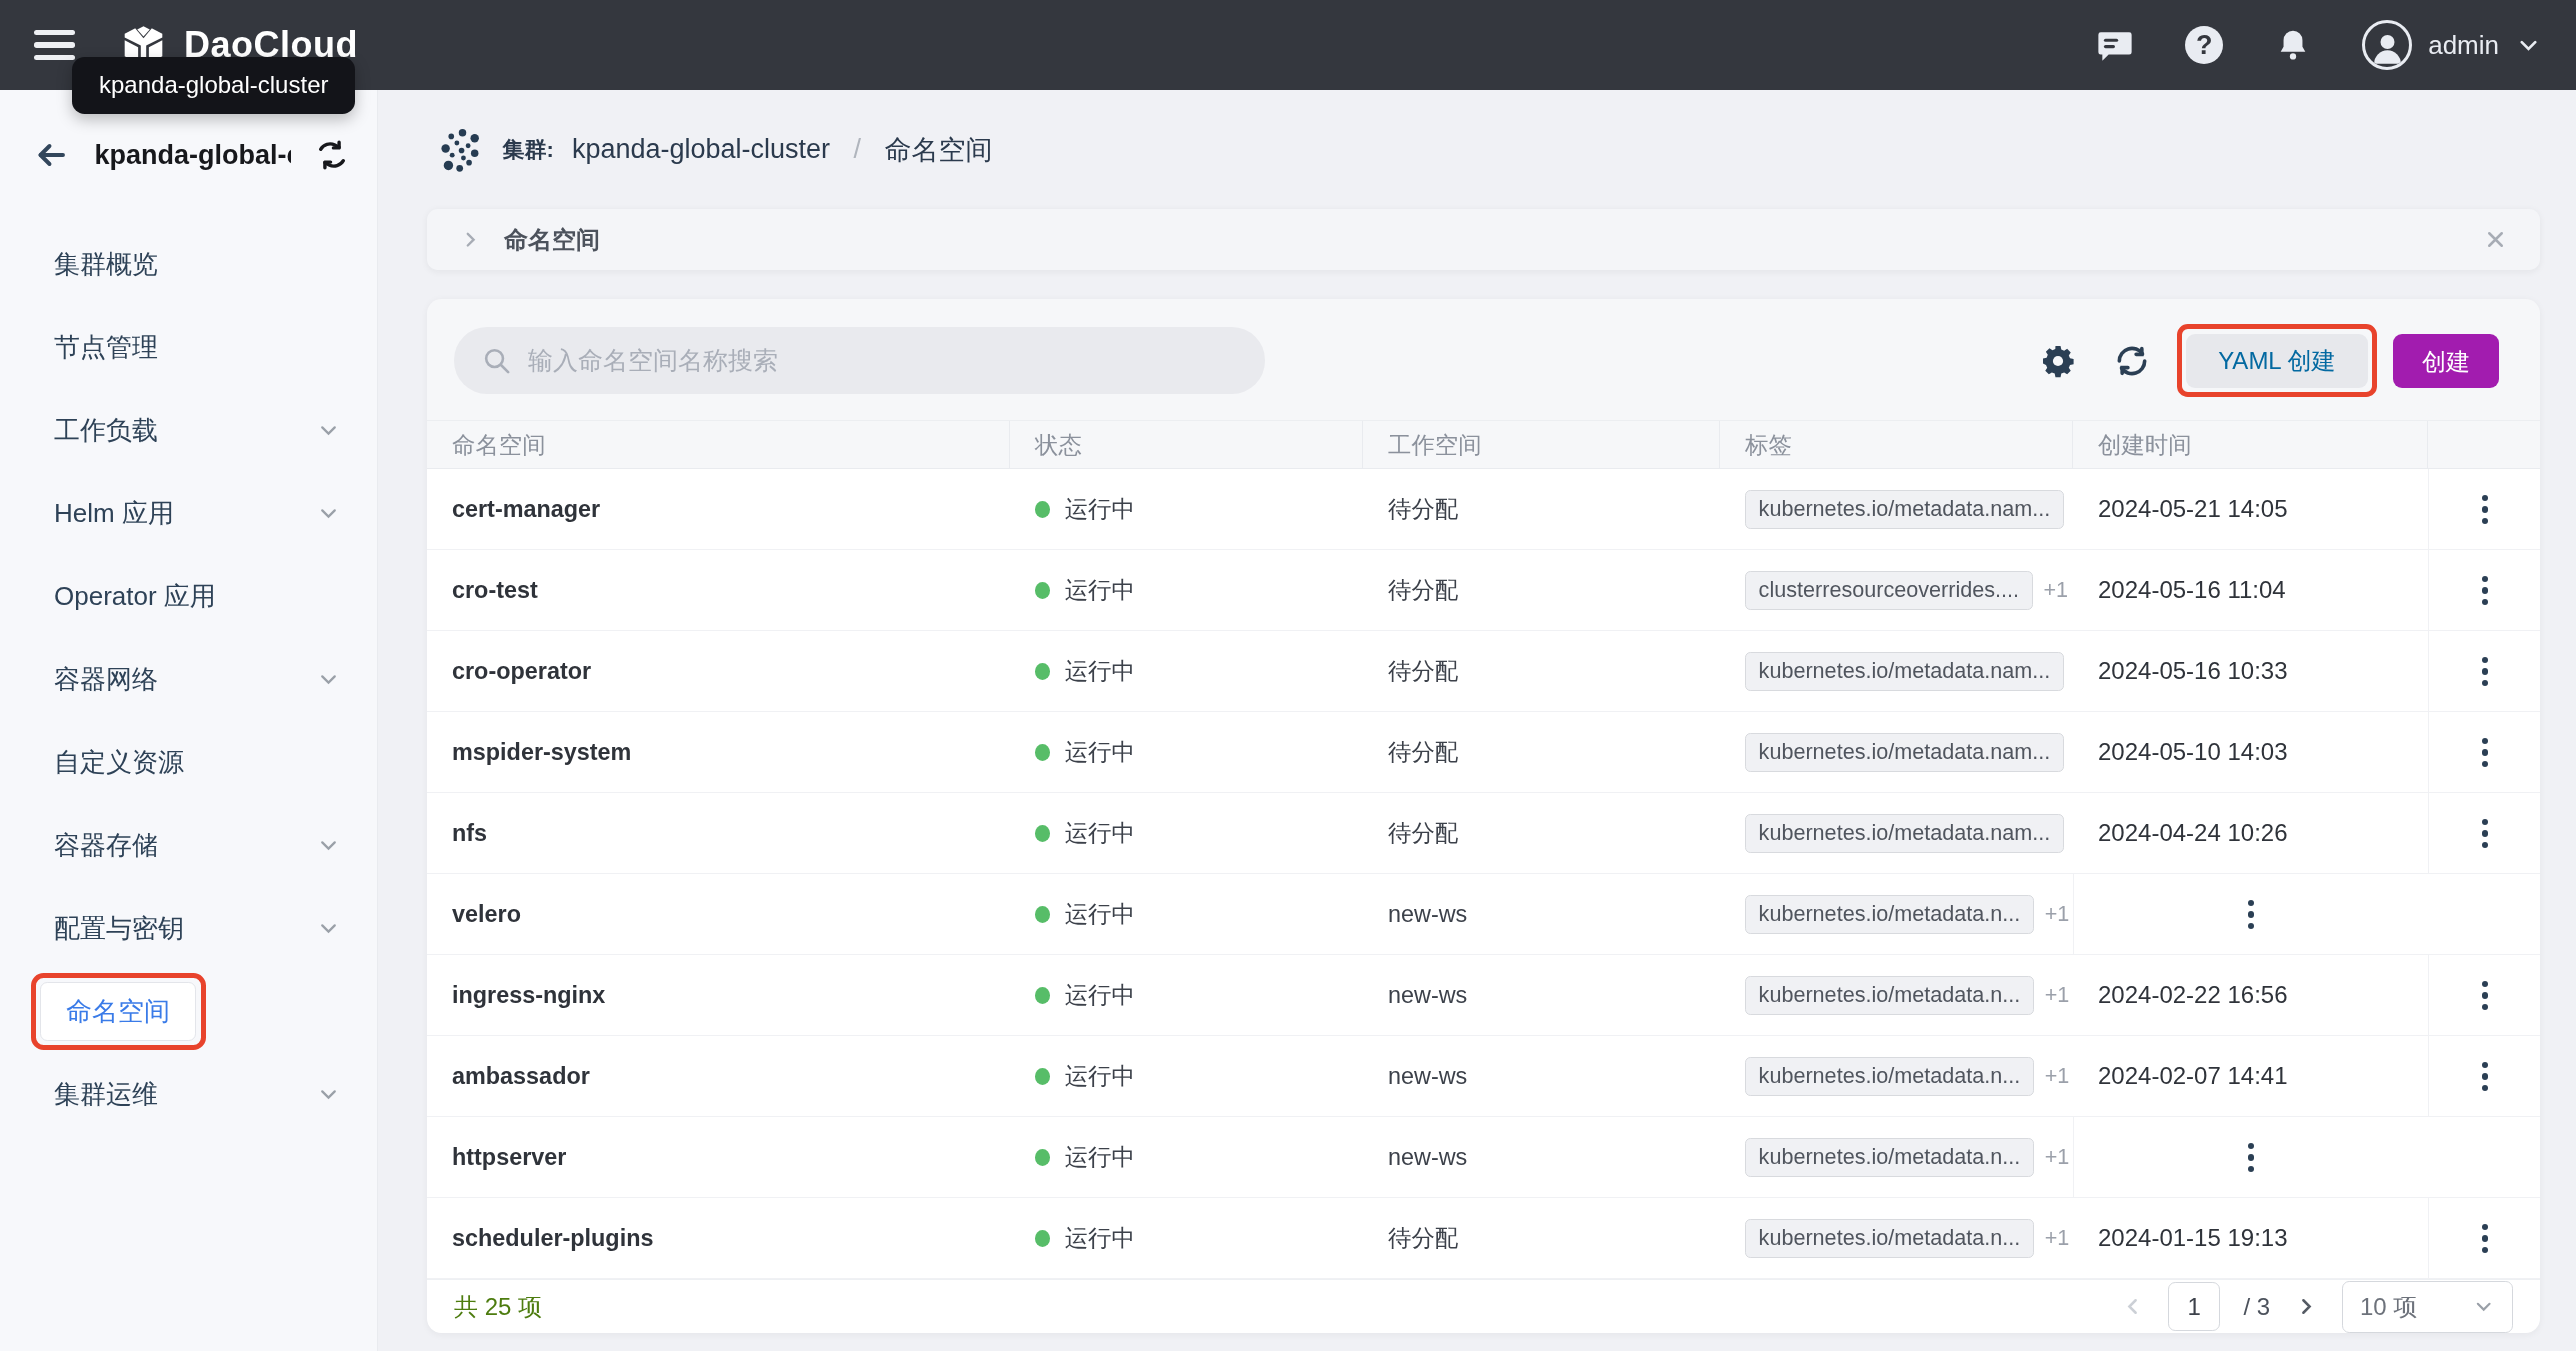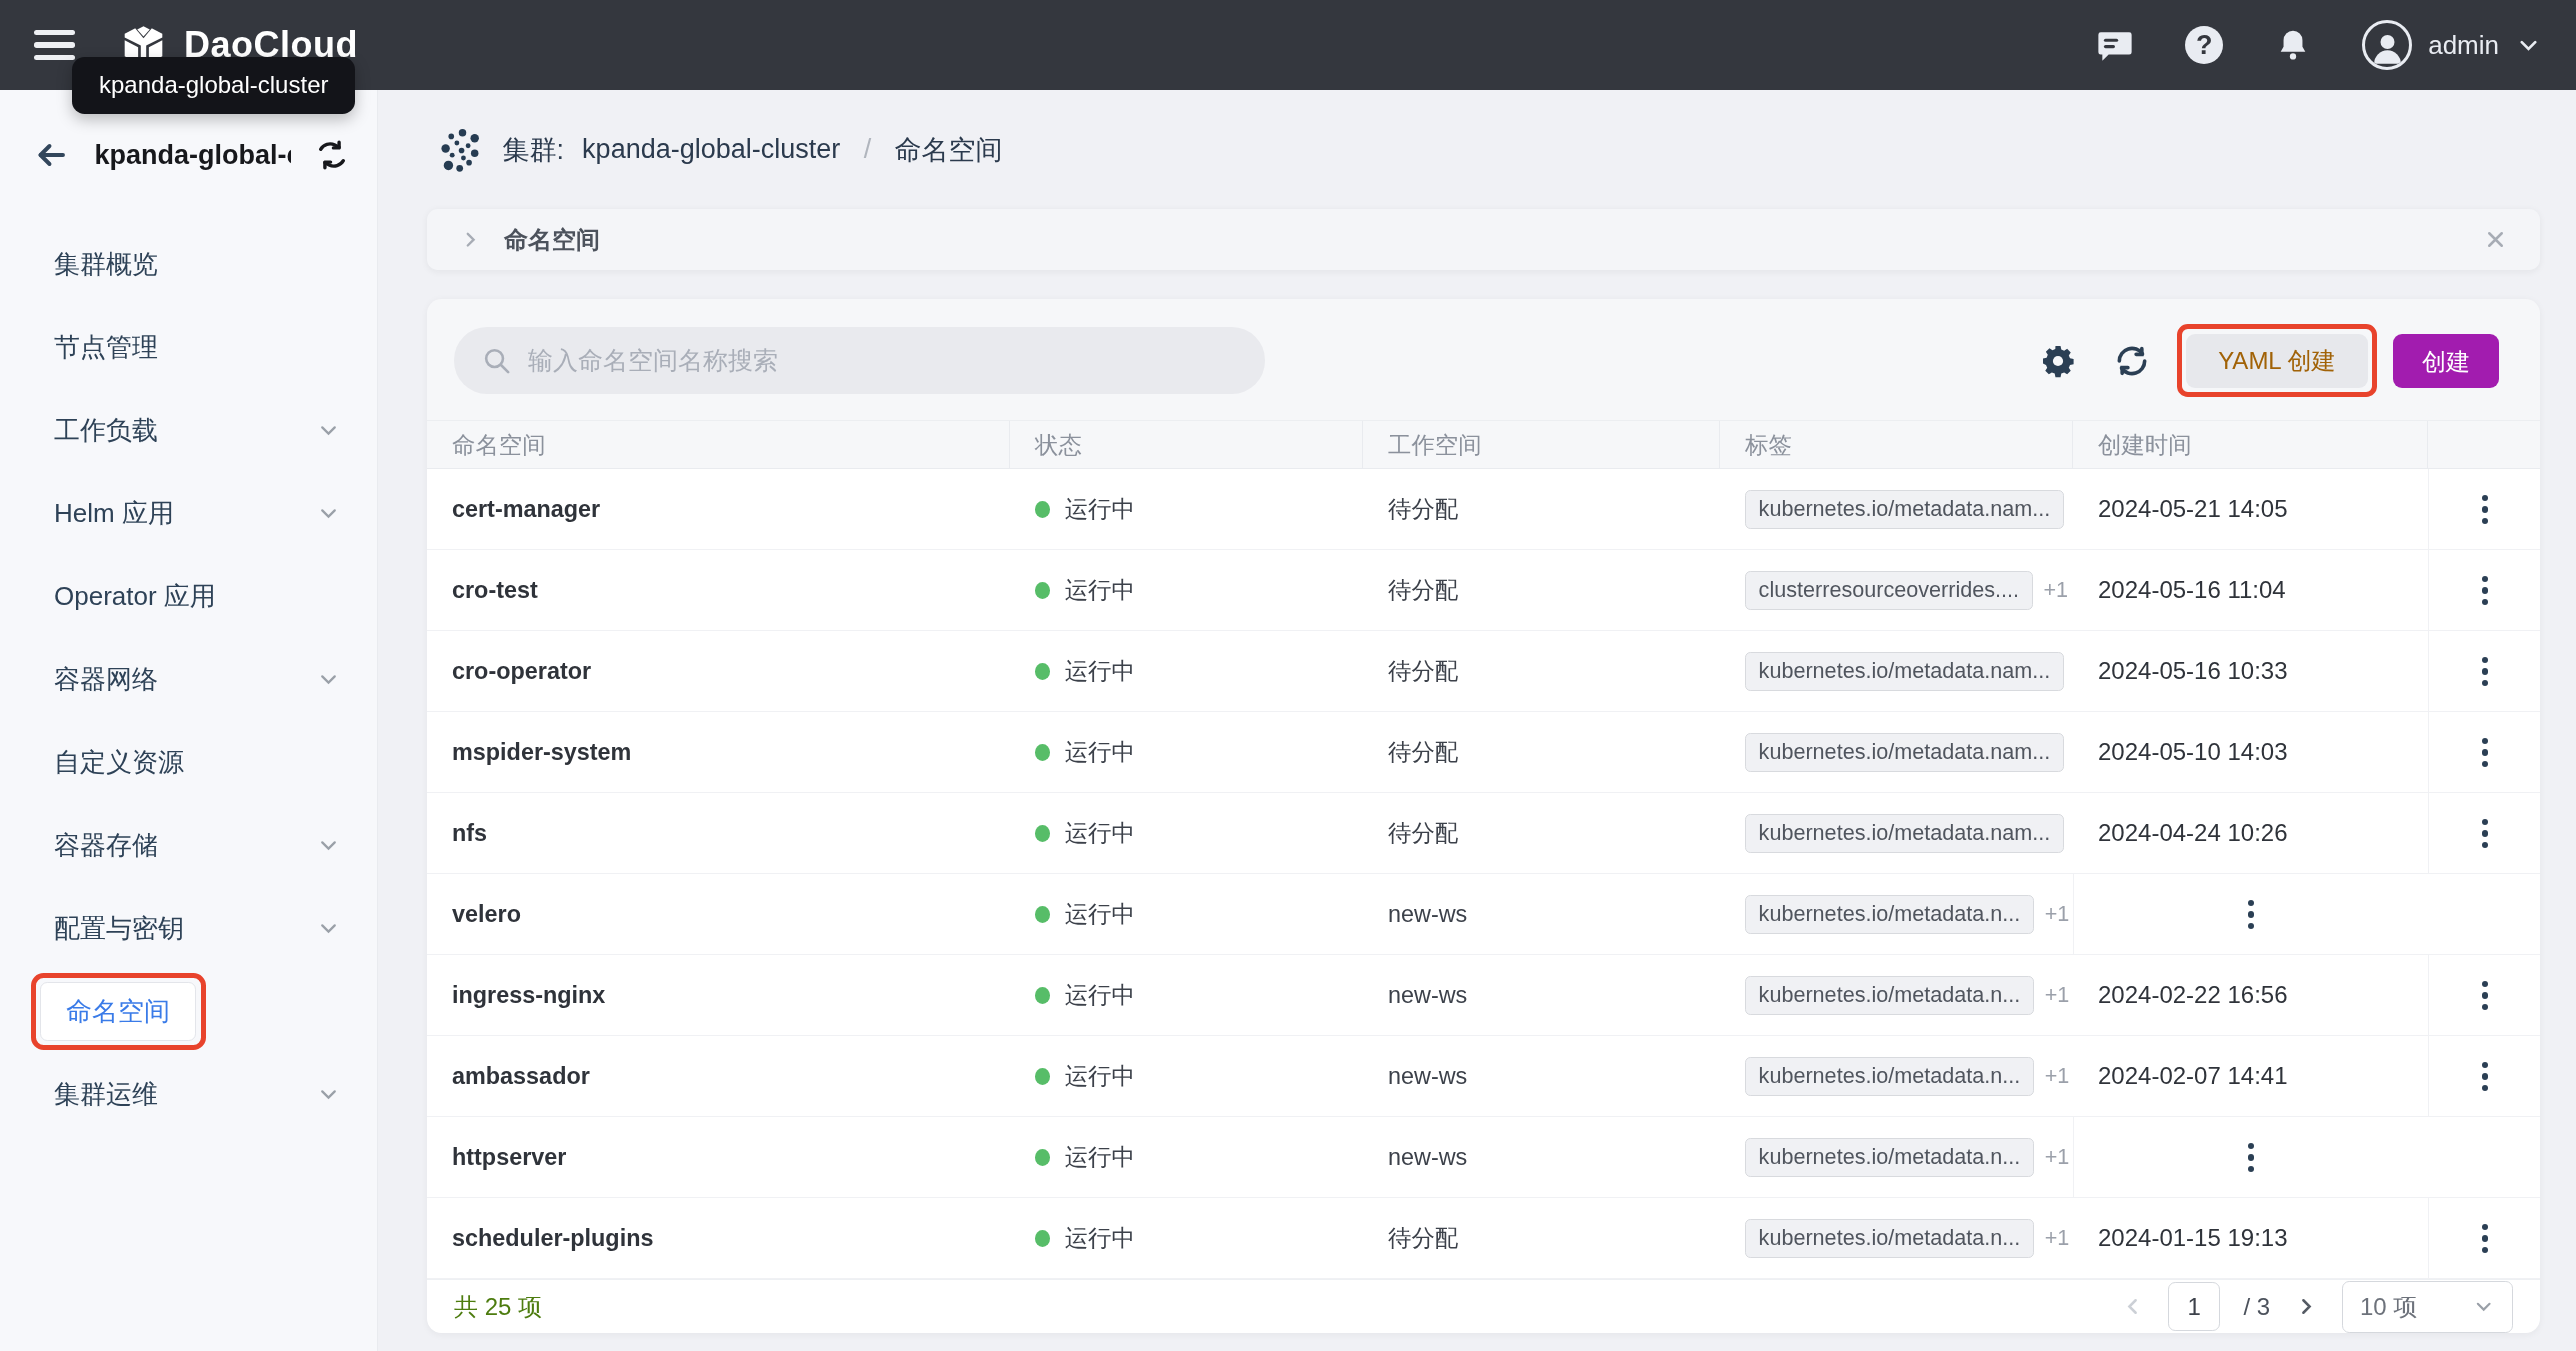--- a/index.html
+++ b/index.html
@@ -37,21 +37,21 @@
                padding:0 36px 0 54px; font-size:26px; color:#2e4257; cursor:pointer; }
   .menu-item .chev { color:#9aa0a8; }
   .active-outer { display:inline-block; border:5.4px solid #e8432c; border-radius:12.6px; padding:4.5px; margin-left:-23.4px; }
   .active-pill { display:inline-block; background:#fff; border:1.8px solid #e3e5ea; border-radius:7.2px;
                  padding:10.8px 25px; color:#3a7be8; font-size:26px; }
 
   
   .content { position:absolute; top:90px; left:378px; right:0; bottom:0; background:#f0f1f5;
              padding:0 36px 18px 49px; display:flex; flex-direction:column; }
   .breadcrumb { height:119px; display:flex; align-items:center; gap:18px; padding-left:12.6px; }
-  .bc-prefix { font-size:27px; font-weight:400; color:#2b3a4d; }
+  .bc-prefix { font-size:22px; font-weight:700; color:#2b3a4d; }
   .bc-cluster { font-size:27px; color:#2b3a4d; cursor:pointer; }
   .bc-sep { font-size:27px; color:#b0b5bd; margin:0 5.4px; }
   .bc-current { font-size:27px; color:#2b3a4d; }
 
   .collapse-bar { height:61px; background:#f4f5f8; border-radius:10.8px; box-shadow:0 1.8px 7.2px rgba(31,35,41,.06);
                   display:flex; align-items:center; gap:21.6px; padding:0 32px; }
   .collapse-title { font-size:24px; color:#4c525c; font-weight:600; }
   .collapse-bar .spacer { flex:1; }
 
   .card { margin-top:29px; flex:1; background:#f6f7f9; border-radius:14.4px; display:flex; flex-direction:column; overflow:hidden;
@@ -59,21 +59,21 @@
   .toolbar { display:flex; align-items:center; padding:25px 41px 23.4px 27px; }
   .search { width:811px; height:67px; background:#e9eaee; border-radius:33px; display:flex; align-items:center;
             gap:16px; padding:0 27px; }
   .search input { flex:1; border:none; outline:none; background:transparent; font-size:25px; color:#3c414a;
                   font-family:inherit; }
   .search input::placeholder { color:#a9aeb8; }
   .toolbar .spacer { flex:1; }
   .tool-icons { display:flex; align-items:center; gap:31px; margin-right:23.4px; }
   .icon-btn { width:43px; height:43px; display:flex; align-items:center; justify-content:center; cursor:pointer; }
   .yaml-outer { border:5.4px solid #e8432c; border-radius:10.8px; padding:4.5px; margin-right:16px; }
-  .btn-gray { height:54px; padding:0 32px; background:#e7e8ec; color:#a16207; font-size:24px; border:none;
+  .btn-gray { height:54px; padding:0 32px; background:#e7e8ec; color:#0369a1; font-size:24px; border:none;
               border-radius:9px; cursor:pointer; font-family:inherit; }
   .btn-blue { height:54px; padding:12px 29px; background:#a21caf; color:#fff; font-size:24px; border:none;
               border-radius:9px; cursor:pointer; font-family:inherit; }
 
   .table { display:flex; flex-direction:column; flex:1; }
   .thead, .trow { display:grid; grid-template-columns:583px 353px 357px 353px 355px 113px; }
   .thead { height:49px; background:#f6f7f9; border-top:1.8px solid #eceef1; border-bottom:1.8px solid #e9ebef; }
   .th { display:flex; align-items:center; padding-left:25px; font-size:23.4px; color:#8b919c; border-right:1.8px solid #e9ebef; }
   .th:last-child { border-right:none; }
   .tbody { background:#fff; flex:1; }

